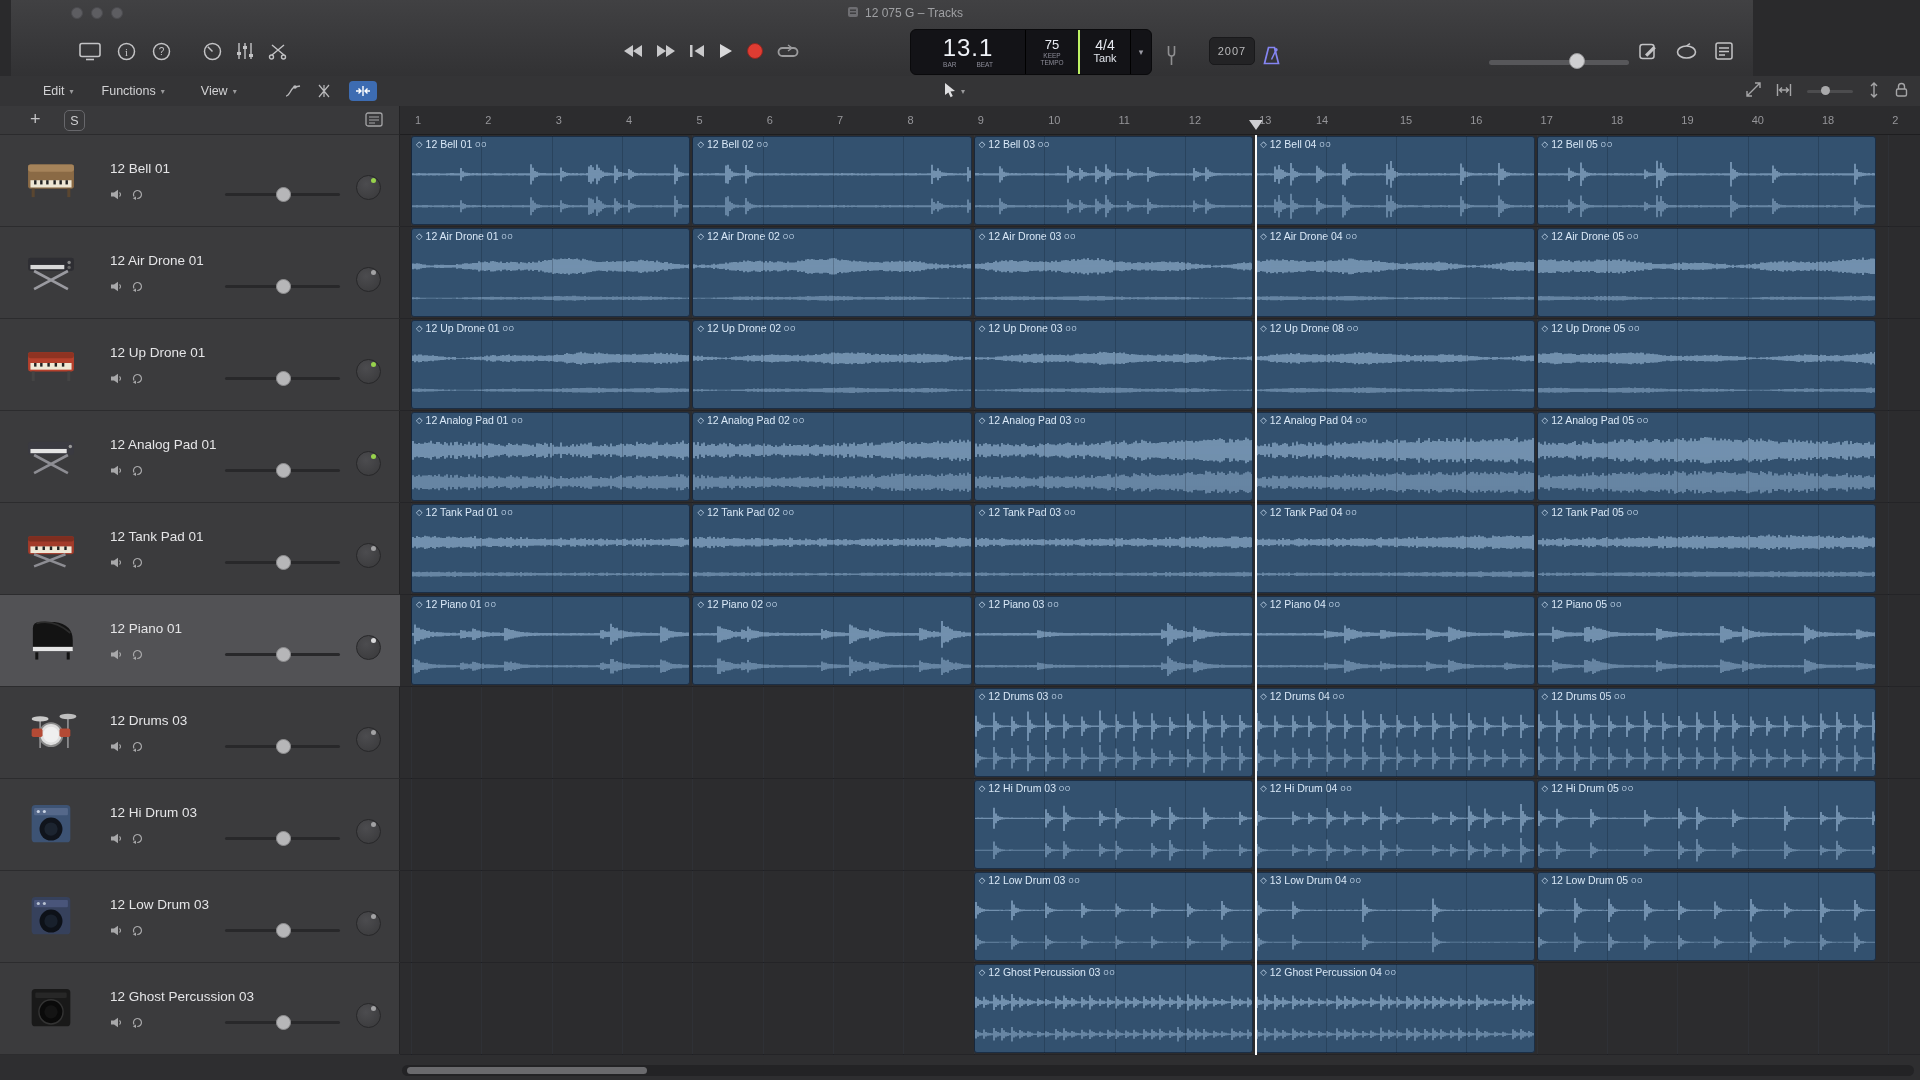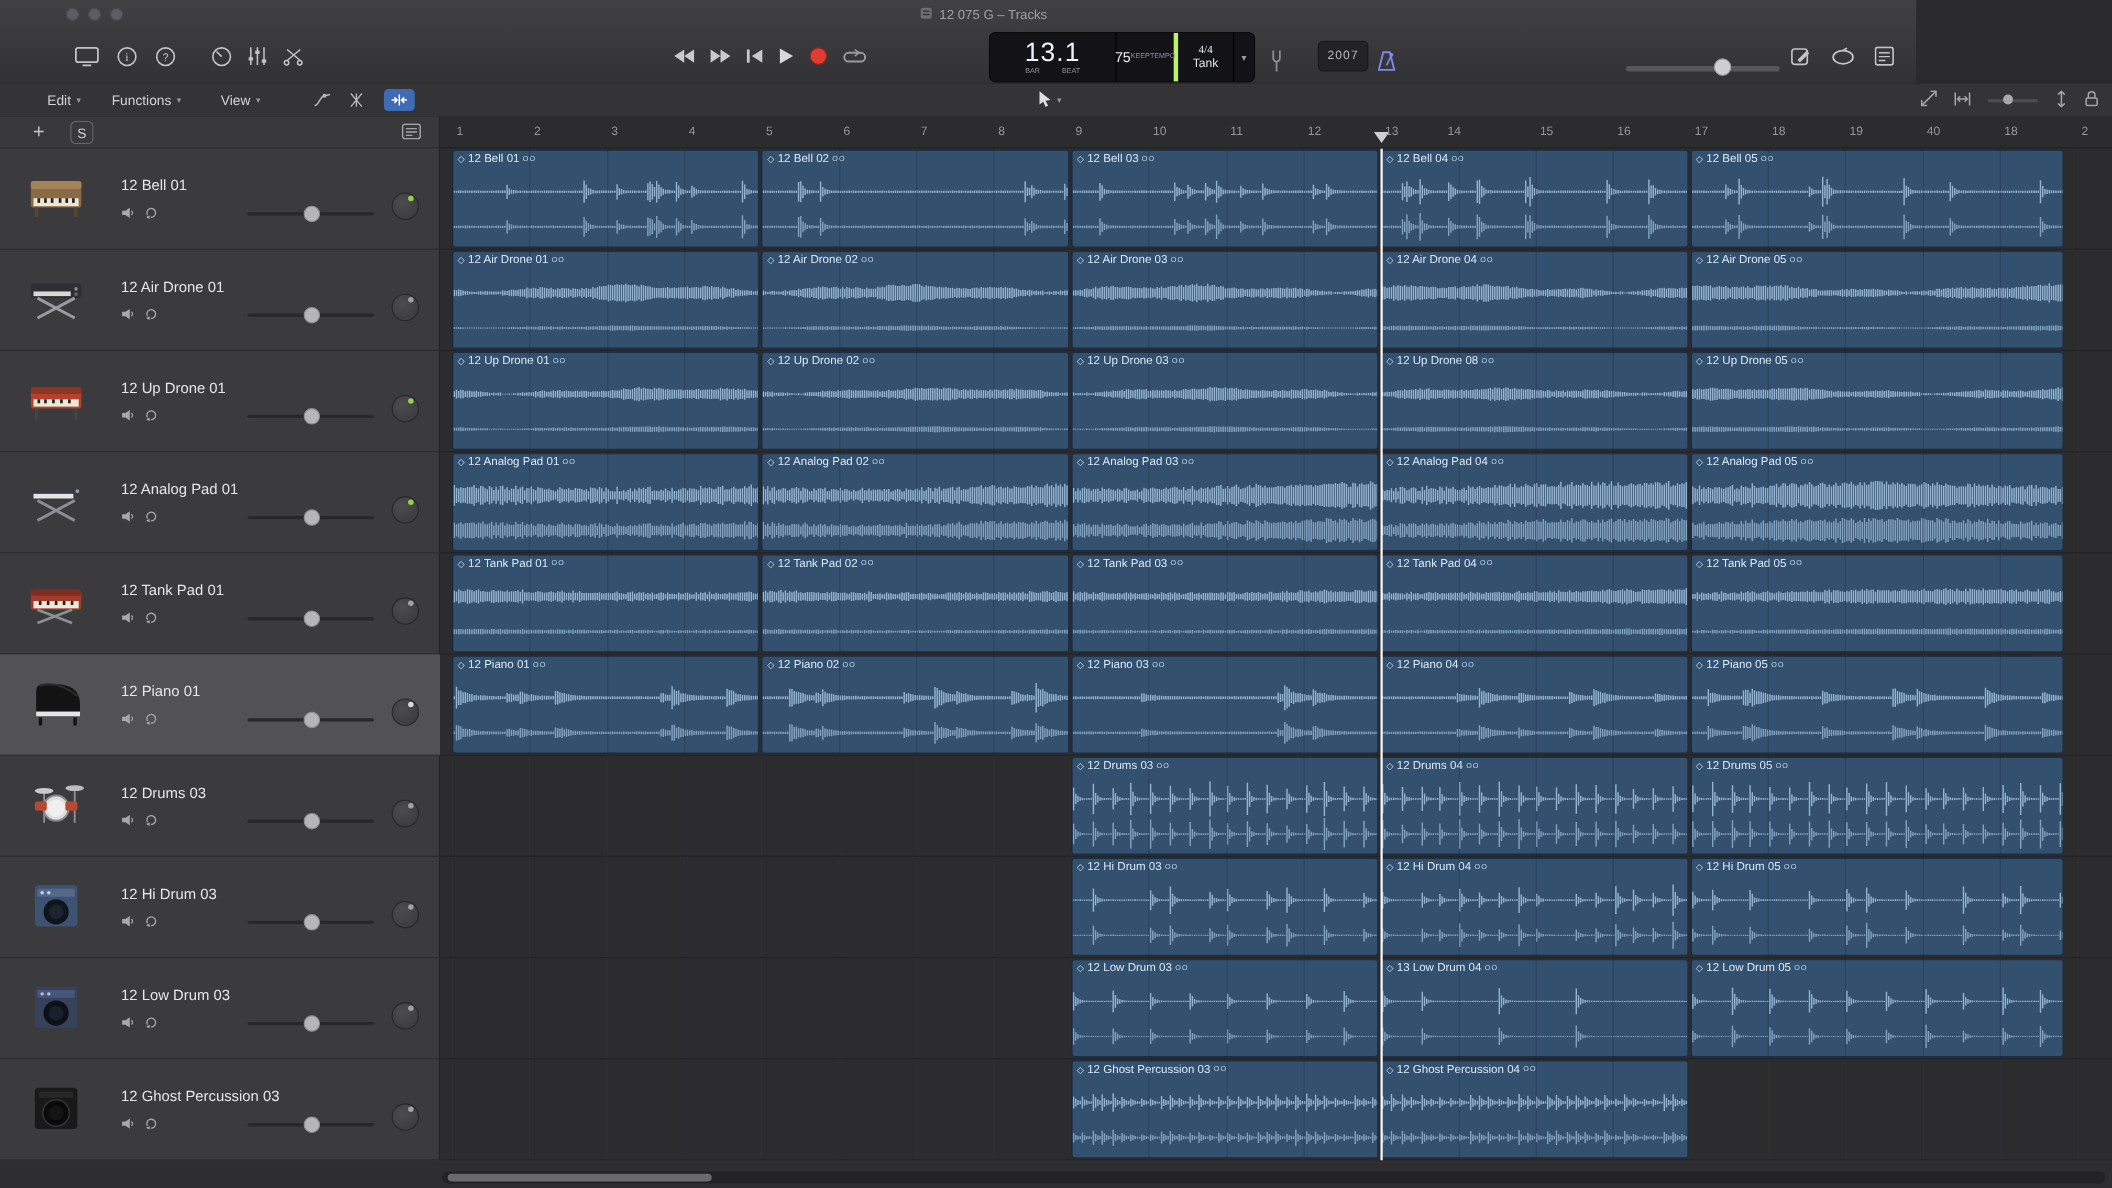--- a/index.html
+++ b/index.html
@@ -1,41 +1,41 @@
 <!DOCTYPE html>
 <html><head>
 <meta charset="utf-8">
 <style>
   html,body{margin:0;padding:0;background:#151515;}
   .screen{position:relative;width:1920px;height:1080px;overflow:hidden;
     font-family:"Liberation Sans",sans-serif;background:#2a2a2c;user-select:none;}
   
-  .topchrome{position:absolute;left:0;top:0;width:1696px;height:76px;
+  .topchrome{position:absolute;left:11px;top:0;width:1696px;height:76px;
     background:linear-gradient(#414143,#323234);border-bottom:1px solid #161618;padding-left:46px;}
   .titlebar{position:relative;height:26px;}
   .traffic{position:absolute;left:14px;top:7px;display:flex;gap:8px;}
   .tl{width:12px;height:12px;border-radius:50%;background:#5d5d61;border:1px solid #4b4b4f;box-sizing:border-box;}
   .wtitle{height:26px;display:flex;align-items:center;justify-content:center;gap:6px;
     font-size:12px;color:#9fa0a3;}
   .toolbar{position:relative;height:50px;}
   .tbtn{background:none;border:none;padding:0;display:flex;align-items:center;justify-content:center;height:30px;}
   .tgroup{position:absolute;top:10px;display:flex;align-items:center;}
   .g-left1{left:22px;gap:16px;}
   .g-left2{left:146px;gap:14px;}
   .transport{position:absolute;left:566px;top:8px;display:flex;align-items:center;gap:13px;height:34px;}
   .lcd{position:absolute;left:853px;top:3px;width:240px;height:44px;background:#131317;
     border:1px solid #0a0a0c;border-radius:6px;display:flex;color:#e8ebf2;}
   .lcd-pos{width:114px;display:flex;flex-direction:column;align-items:center;justify-content:center;border-right:1px solid #000;}
   .posnum{font-size:24px;line-height:24px;letter-spacing:1px;color:#eef1f7;font-weight:300;}
   .poslabels{display:flex;gap:20px;font-size:6.5px;color:#8d8d99;margin-top:1px;}
-  .lcd-tempo{width:52px;display:flex;flex-direction:row;align-items:center;justify-content:center;border-right:4px solid #bef264;}
+  .lcd-tempo{width:52px;display:flex;flex-direction:column;align-items:center;justify-content:center;border-right:2px solid #bef264;}
   .tval{font-size:13px;line-height:14px;}
   .tsub{font-size:6.5px;color:#8d8d99;line-height:7.5px;}
   .lcd-sig{width:50px;display:flex;flex-direction:column;align-items:center;justify-content:center;border-right:1px solid #000;}
-  .sigval{font-size:10px;line-height:13px;font-family:Liberation Serif, serif;}
+  .sigval{font-size:14px;line-height:13px;}
   .keyval{font-size:11px;color:#dfe3ea;line-height:13px;}
   .lcd-chev{flex:1;display:flex;align-items:center;justify-content:center;color:#9a9aa4;font-size:9px;}
   .tunerbtn{position:absolute;left:1108px;top:14px;}
   .countbtn{position:absolute;left:1152px;top:11px;width:46px;height:28px;background:#232325;
     border:1px solid #19191b;border-radius:5px;color:#b9b9bb;font-size:11px;letter-spacing:1px;
     display:flex;align-items:center;justify-content:center;}
   .metrobtn{position:absolute;left:1206px;top:14px;background:none;border:none;}
   .mastervol{position:absolute;left:1432px;top:32px;width:140px;height:8px;}
   .mgroove{position:absolute;left:0;top:2px;width:100%;height:5px;border-radius:3px;background:#57575a;}
   .mthumb{position:absolute;top:-5px;width:16px;height:16px;border-radius:50%;background:#cfcfd1;border:1px solid #99999b;box-sizing:border-box;}

